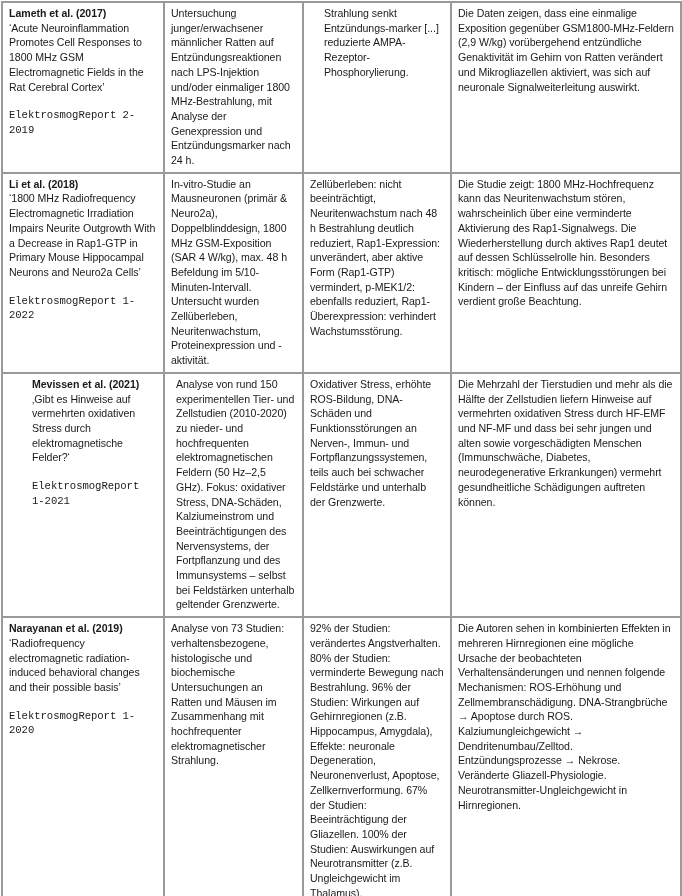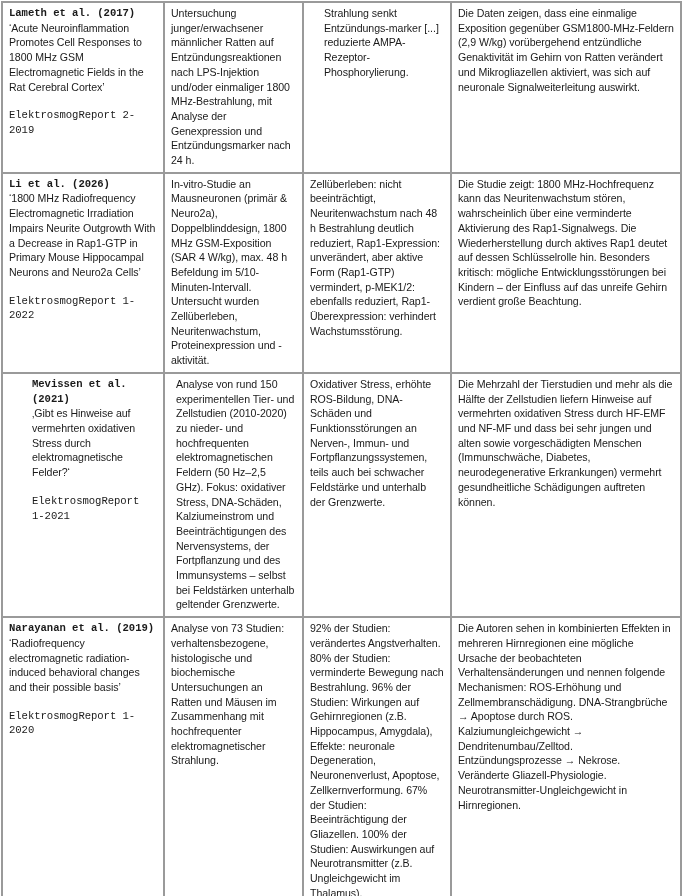--- a/index.html
+++ b/index.html
@@ -36,21 +36,20 @@
   col.c2 { width: 139px; }
   col.c3 { width: 148px; }
   col.c4 { width: 230px; }
   tr.r1 td { height: 119px; }
   tr.r2 td { height: 158px; }
   tr.r3 td { height: 220px; }
   tr.r4 td { height: 219px; }
   .author {
     font-weight: bold;
     display: block;
-    font-family: Liberation Mono, monospace;
   }
   .title {
     display: block;
   }
   .source {
     display: block;
     margin-top: 14px;
     font-family: Liberation Mono, monospace;
   }
 </style>
@@ -70,21 +69,21 @@
         <span class="author">Lameth et al. (2017)</span>
         <span class="title">‘Acute Neuroinflammation Promotes Cell Responses to 1800 MHz GSM Electromagnetic Fields in the Rat Cerebral Cortex’</span>
         <span class="source">ElektrosmogReport 2-2019</span>
       </td>
       <td lang="de" style="hyphens:auto;">Untersuchung junger/erwachsener männlicher Ratten auf Entzündungsreaktionen nach LPS-Injektion und/oder einmaliger 1800 MHz-Bestrahlung, mit Analyse der Genexpression und Entzündungsmarker nach 24 h.</td>
       <td lang="de" style="hyphens:auto;padding-left:20px;">Strahlung senkt Entzündungs-marker [...] reduzierte AMPA-Rezeptor-Phosphorylierung.</td>
       <td lang="de" style="hyphens:auto;">Die Daten zeigen, dass eine einmalige Exposition gegenüber GSM1800-MHz-Feldern (2,9 W/kg) vorübergehend entzündliche Genaktivität im Gehirn von Ratten verändert und Mikrogliazellen aktiviert, was sich auf neuronale Signalweiterleitung auswirkt.</td>
     </tr>
     <tr class="r2">
       <td lang="de" style="hyphens:auto;">
-        <span class="author">Li et al. (2026)</span>
+        <span class="author">Li et al. (2018)</span>
         <span class="title">‘1800 MHz Radiofrequency Electromagnetic Irradiation Impairs Neurite Outgrowth With a Decrease in Rap1-GTP in Primary Mouse Hippocampal Neurons and Neuro2a Cells’</span>
         <span class="source">ElektrosmogReport 1-2022</span>
       </td>
       <td lang="de" style="hyphens:auto;">In-vitro-Studie an Mausneuronen (primär &amp; Neuro2a), Doppelblinddesign, 1800 MHz GSM-Exposition (SAR 4 W/kg), max. 48 h Befeldung im 5/10-Minuten-Intervall. Untersucht wurden Zellüberleben, Neuritenwachstum, Proteinexpression und -aktivität.</td>
       <td lang="de" style="hyphens:auto;">Zellüberleben: nicht beeinträchtigt, Neuritenwachstum nach 48 h Bestrahlung deutlich reduziert, Rap1-Expression: unverändert, aber aktive Form (Rap1-GTP) vermindert, p-MEK1/2: ebenfalls reduziert, Rap1-Überexpression: verhindert Wachstumsstörung.</td>
       <td lang="de" style="hyphens:auto;border-radius:16px;">Die Studie zeigt: 1800 MHz-Hochfrequenz kann das Neuritenwachstum stören, wahrscheinlich über eine verminderte Aktivierung des Rap1-Signalwegs. Die Wiederherstellung durch aktives Rap1 deutet auf dessen Schlüsselrolle hin. Besonders kritisch: mögliche Entwicklungsstörungen bei Kindern – der Einfluss auf das unreife Gehirn verdient große Beachtung.</td>
     </tr>
     <tr class="r3">
       <td lang="de" style="hyphens:auto;padding-left:29px;">
         <span class="author">Mevissen et al. (2021)</span>

